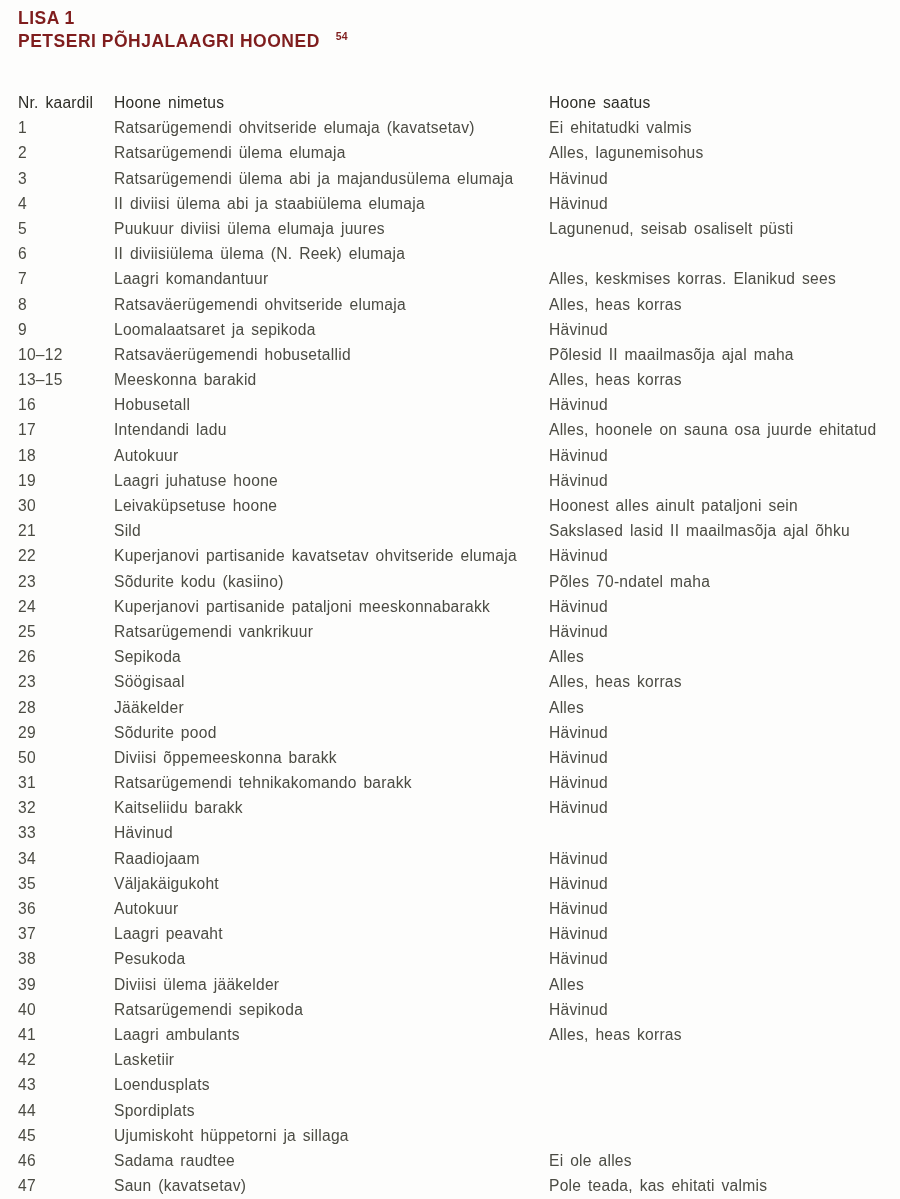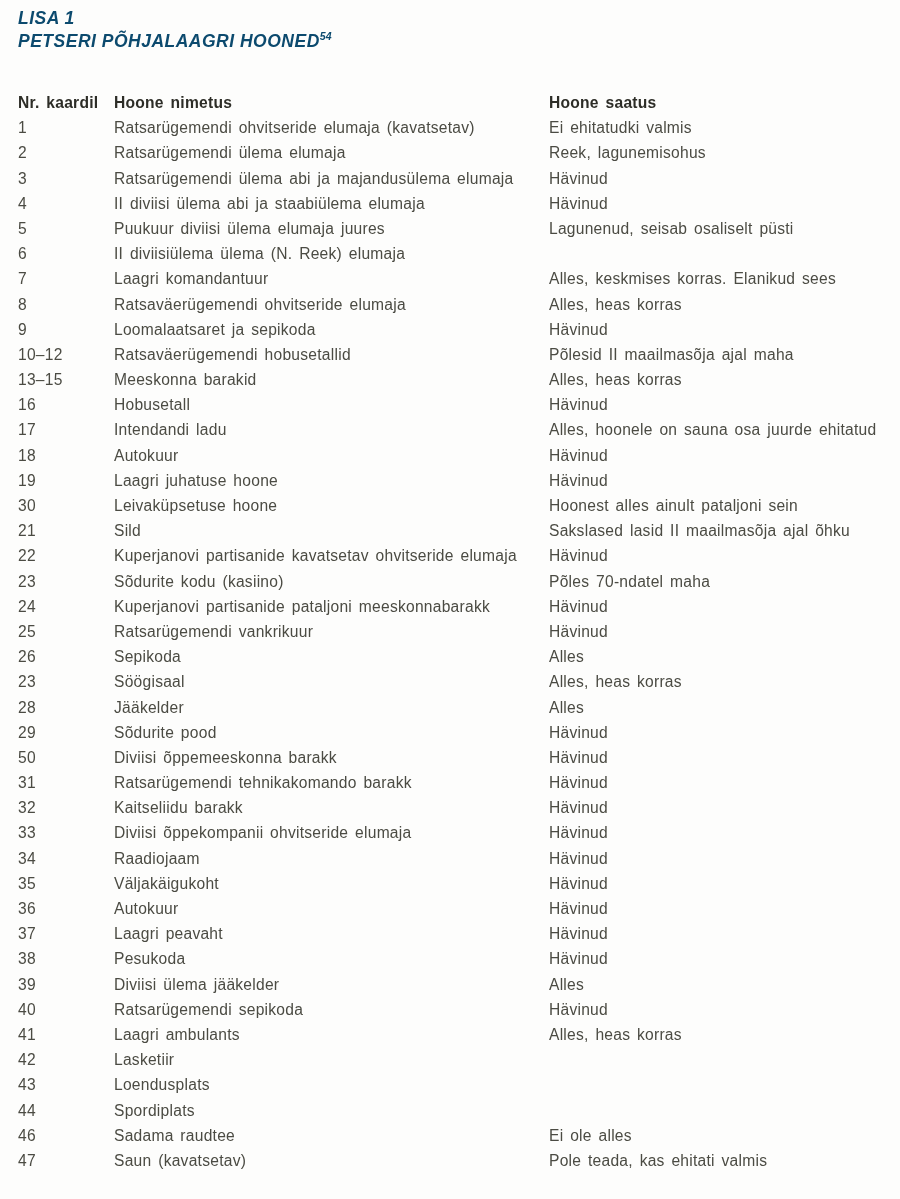--- a/index.html
+++ b/index.html
@@ -16,49 +16,49 @@
   }
   .page {
     padding: 7px 10px 0 18px;
   }
   .title-line {
     margin: 0;
     font-size: 17.5px;
     font-weight: bold;
     line-height: 23px;
     letter-spacing: 0.5px;
-    color: #0c4a6e;
+    color: #7f1d1d;
     white-space: nowrap;
-    font-style: italic;
   }
   .title-line sup {
     font-size: 10.5px;
     font-weight: bold;
     vertical-align: super;
     line-height: 0;
     letter-spacing: 0;
+    margin-left: 16px;
   }
   .table {
     margin-top: 37px;
   }
   .row {
     display: grid;
     grid-template-columns: 96px 435px 1fr;
     height: 25.2px;
     line-height: 25.2px;
     font-size: 15.6px;
     letter-spacing: 0.25px;
     word-spacing: 2.2px;
     white-space: nowrap;
   }
   .row > div {
     overflow: visible;
   }
   .row.head {
-    font-weight: bold;
+    font-weight: normal;
     color: #2d2d27;
   }
 </style>
 </head>
 <body>
 
 <div class="page">
 
   <p class="title-line">LISA 1</p>
 
@@ -73,21 +73,21 @@
     <div id="rows">
   <div class="row">
     <div class="c-nr">1</div>
     <div class="c-name">Ratsarügemendi ohvitseride elumaja (kavatsetav)</div>
     <div class="c-status">Ei ehitatudki valmis</div>
   </div>
 
   <div class="row">
     <div class="c-nr">2</div>
     <div class="c-name">Ratsarügemendi ülema elumaja</div>
-    <div class="c-status">Reek, lagunemisohus</div>
+    <div class="c-status">Alles, lagunemisohus</div>
   </div>
 
   <div class="row">
     <div class="c-nr">3</div>
     <div class="c-name">Ratsarügemendi ülema abi ja majandusülema elumaja</div>
     <div class="c-status">Hävinud</div>
   </div>
 
   <div class="row">
     <div class="c-nr">4</div>
@@ -233,21 +233,20 @@
   </div>
 
   <div class="row">
     <div class="c-nr">32</div>
     <div class="c-name">Kaitseliidu barakk</div>
     <div class="c-status">Hävinud</div>
   </div>
 
   <div class="row">
     <div class="c-nr">33</div>
-    <div class="c-name">Diviisi õppekompanii ohvitseride elumaja</div>
     <div class="c-status">Hävinud</div>
   </div>
 
   <div class="row">
     <div class="c-nr">34</div>
     <div class="c-name">Raadiojaam</div>
     <div class="c-status">Hävinud</div>
   </div>
 
   <div class="row">
@@ -303,20 +302,25 @@
     <div class="c-name">Loendusplats</div>
     <div class="c-status"></div>
   </div>
 
   <div class="row">
     <div class="c-nr">44</div>
     <div class="c-name">Spordiplats</div>
     <div class="c-status"></div>
   </div>
 
+  <div class="row">
+    <div class="c-nr">45</div>
+    <div class="c-name">Ujumiskoht hüppetorni ja sillaga</div>
+    <div class="c-status"></div>
+  </div>
 
   <div class="row">
     <div class="c-nr">46</div>
     <div class="c-name">Sadama raudtee</div>
     <div class="c-status">Ei ole alles</div>
   </div>
 
   <div class="row">
     <div class="c-nr">47</div>
     <div class="c-name">Saun (kavatsetav)</div>

